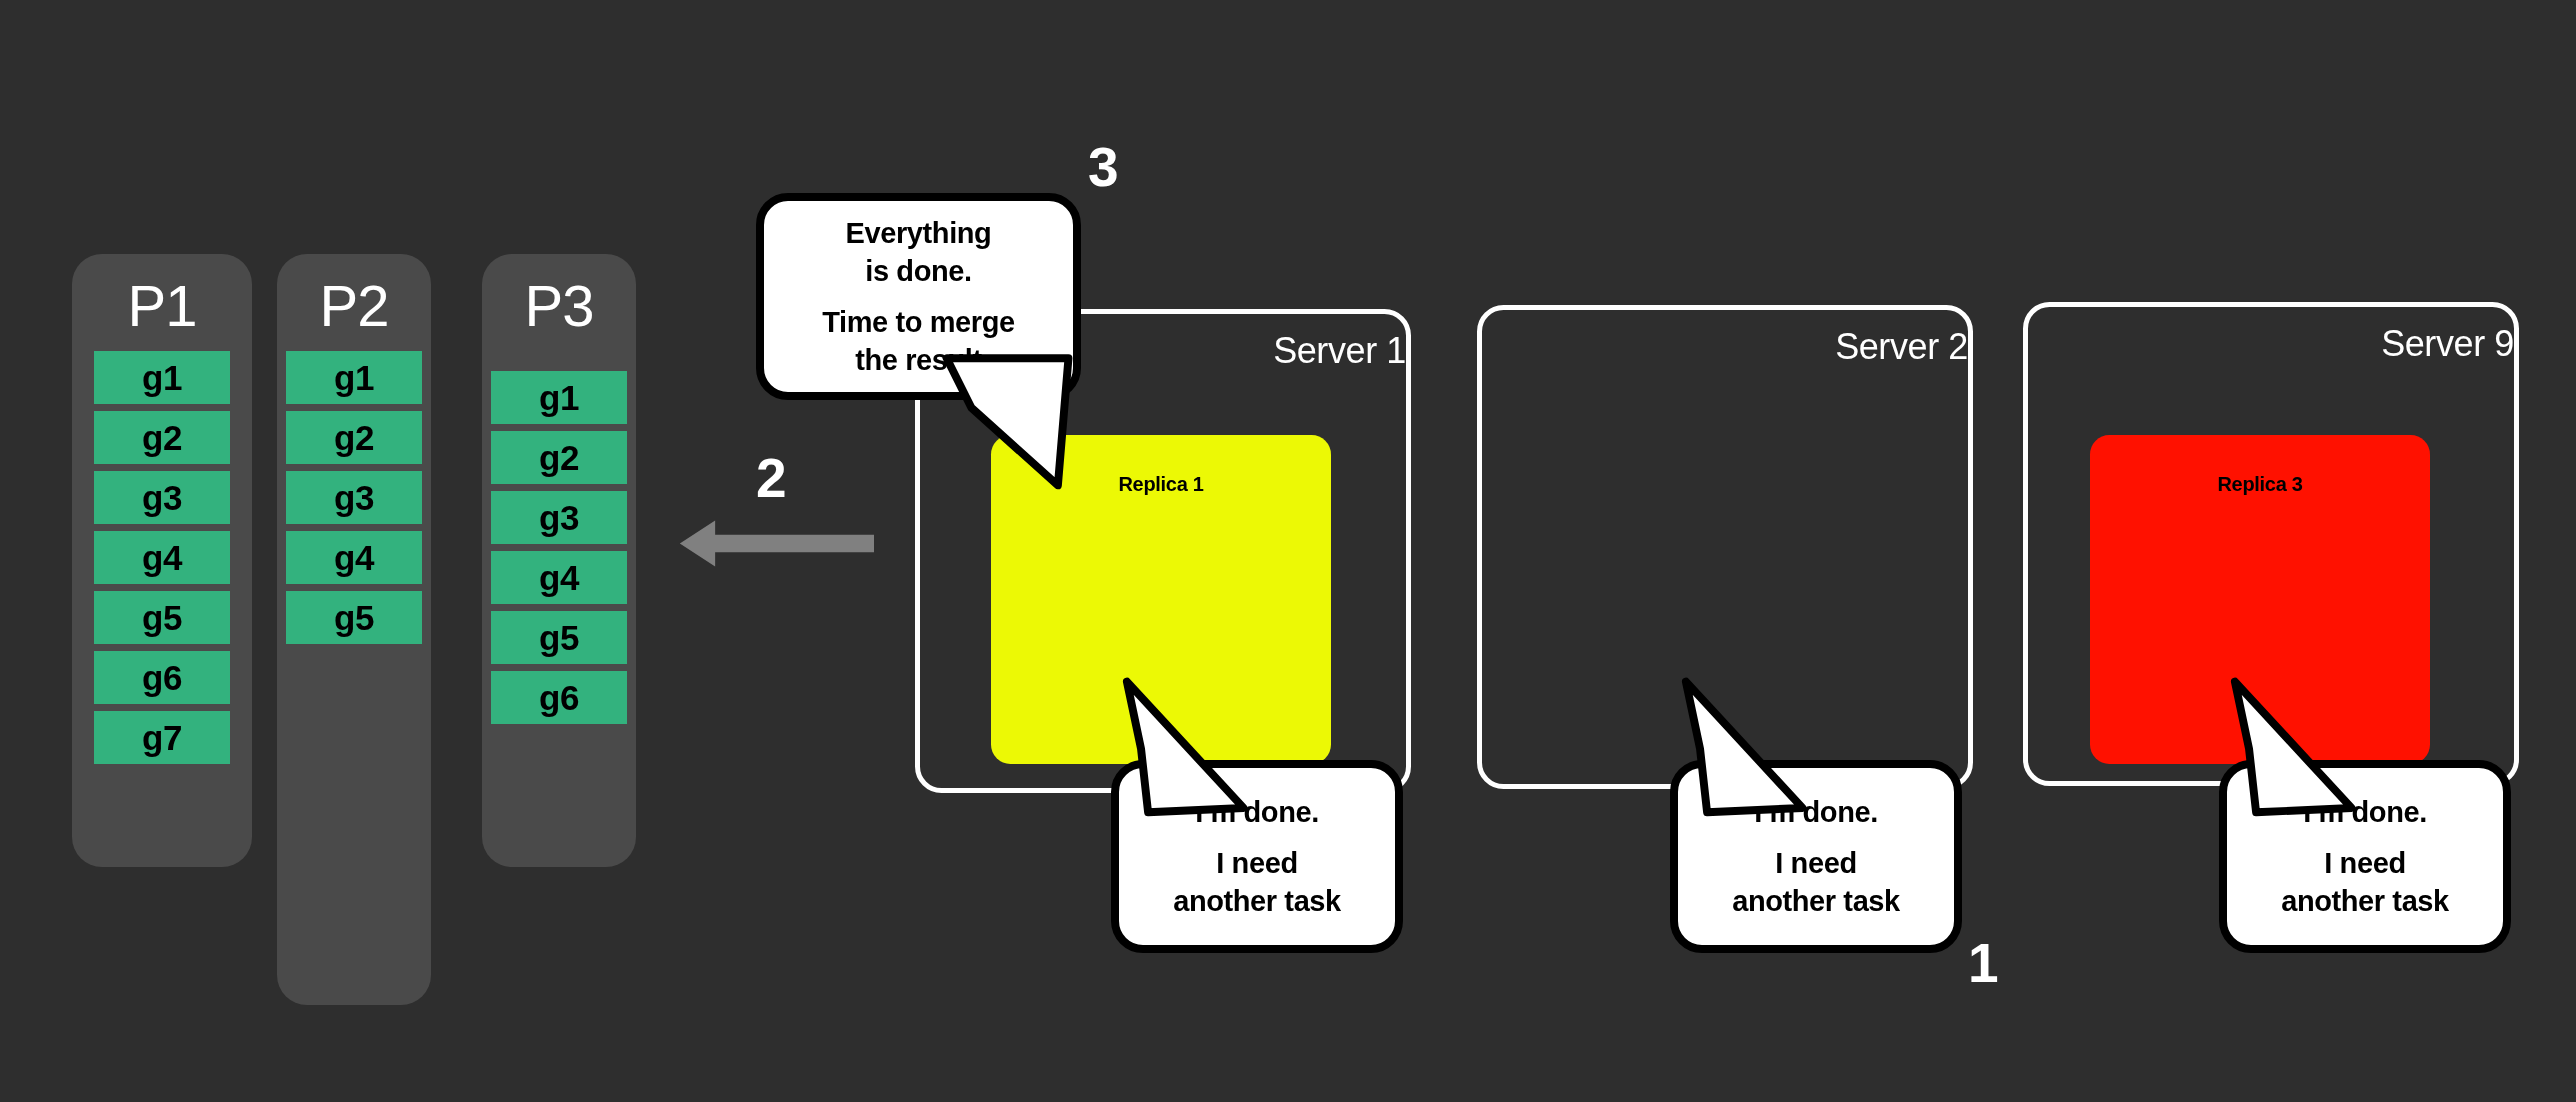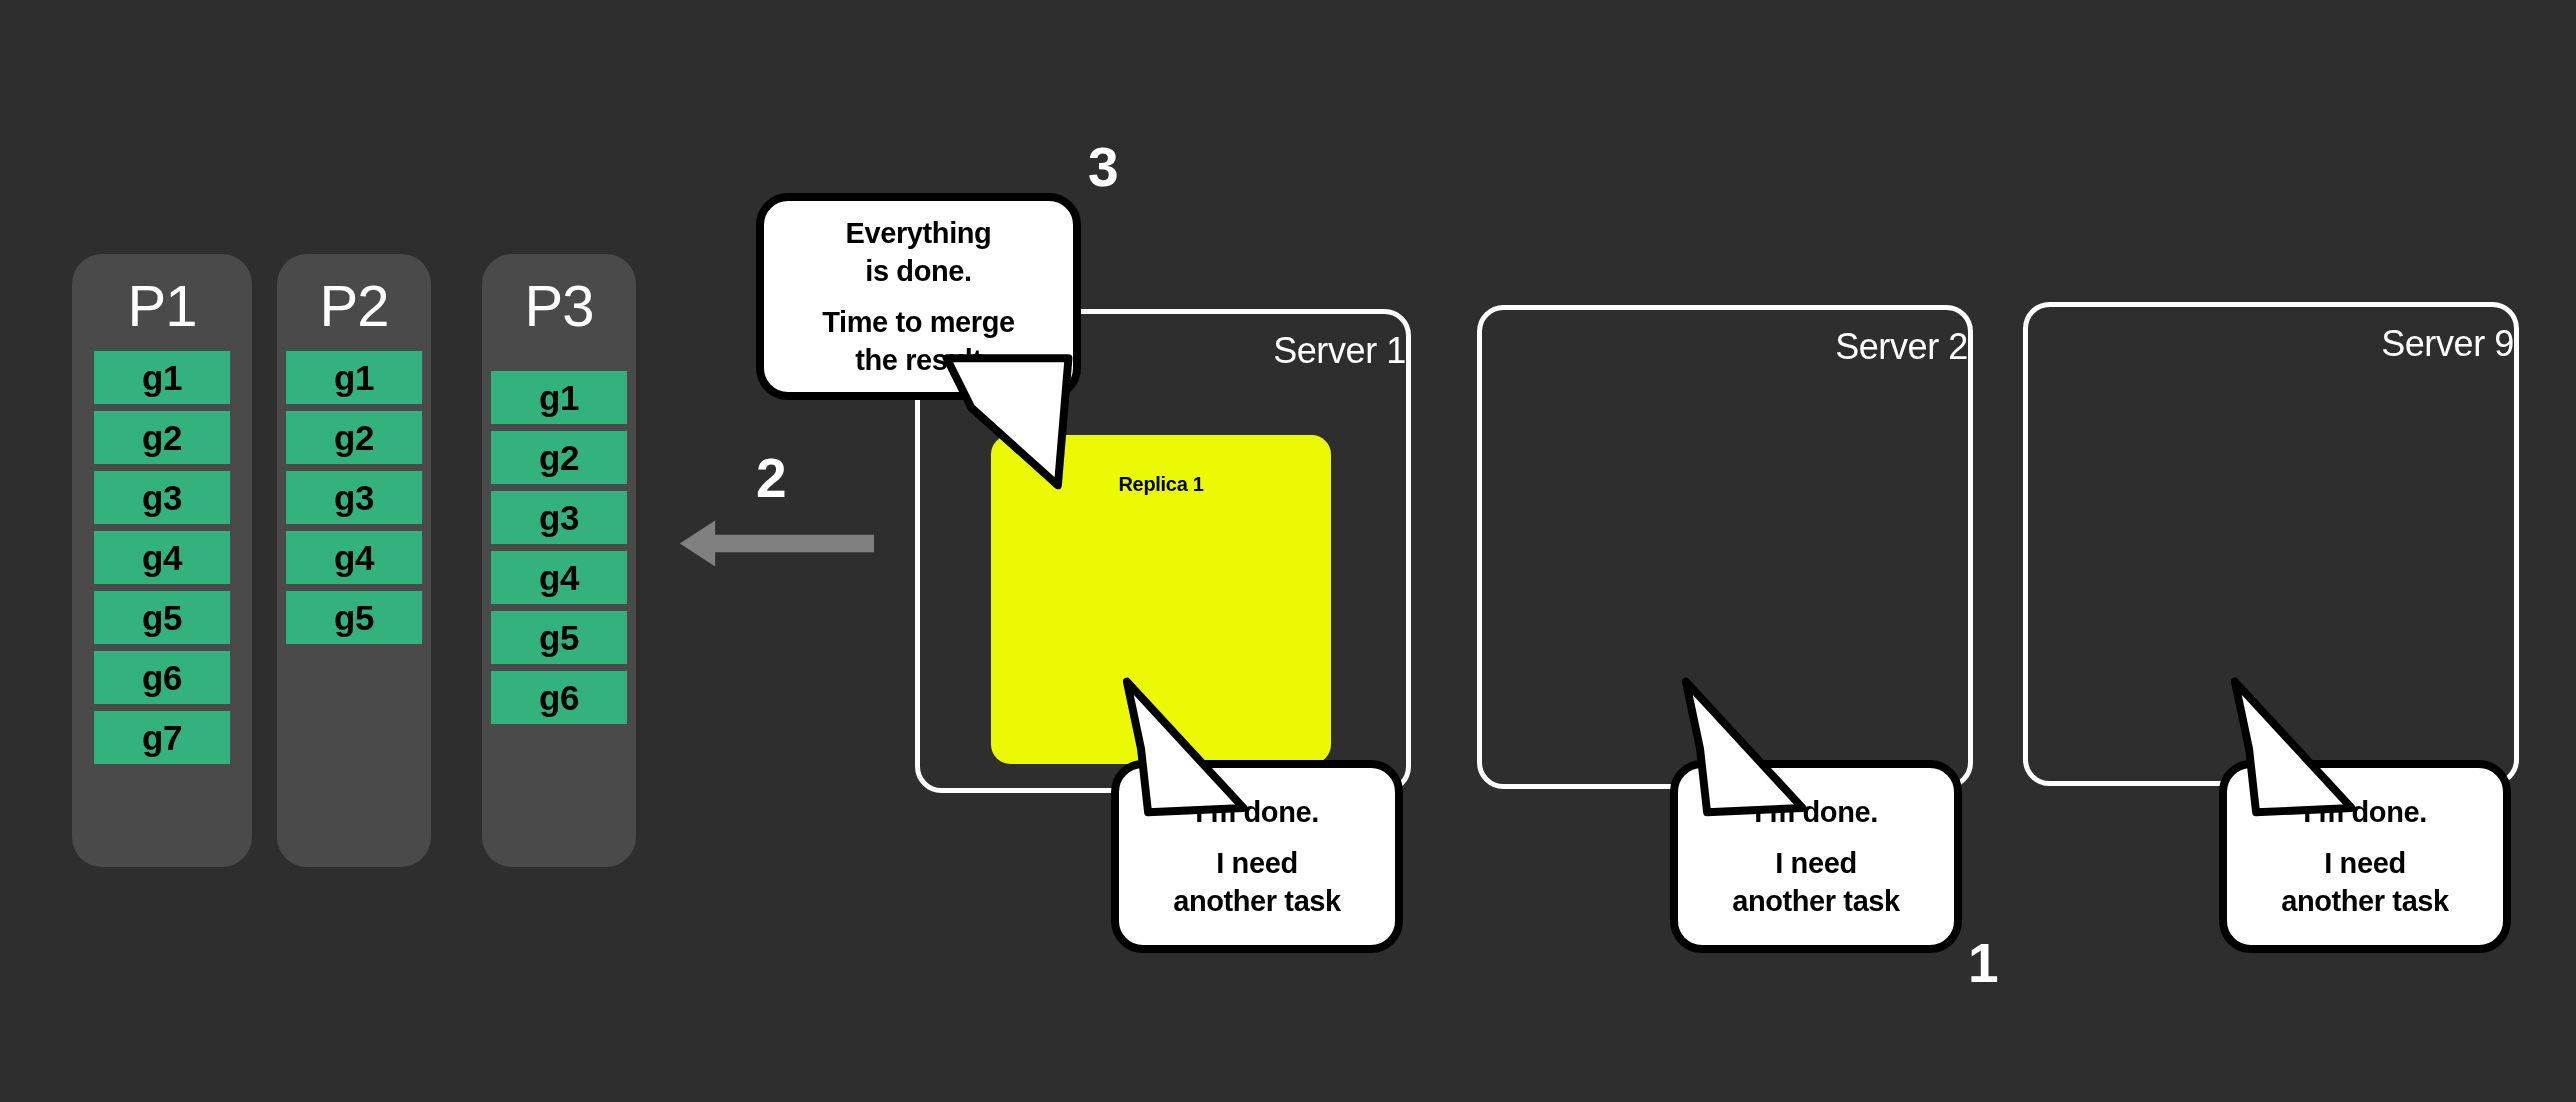--- a/index.html
+++ b/index.html
@@ -158,21 +158,21 @@
       <div class="group-box">g1</div>
       <div class="group-box">g2</div>
       <div class="group-box">g3</div>
       <div class="group-box">g4</div>
       <div class="group-box">g5</div>
       <div class="group-box">g6</div>
       <div class="group-box">g7</div>
     </div>
   </div>
 
-  <div class="partition" style="left:277px; top:254px; width:154px; height:613px;">
+  <div class="partition" style="left:277px; top:254px; width:154px; height:751px;">
     <div class="partition-title">P2</div>
     <div class="group-list">
       <div class="group-box">g1</div>
       <div class="group-box">g2</div>
       <div class="group-box">g3</div>
       <div class="group-box">g4</div>
       <div class="group-box">g5</div>
     </div>
   </div>
 
@@ -205,20 +205,23 @@
     <div class="replica-label">Replica 1</div>
   </div>
 
   <div class="server" style="left:1477px; top:305px; width:496px; height:484px;">
     <div class="server-title">Server 2</div>
   </div>
 
   <div class="server" style="left:2023px; top:302px; width:496px; height:484px;">
     <div class="server-title">Server 9</div>
   </div>
+  <div class="replica" style="left:2090px; top:435px; width:340px; height:329px; background:#ff1100;">
+    <div class="replica-label">Replica 3</div>
+  </div>
 
   <div class="bubble-tail" style="left:936px; top:353px; width:212px; height:150px;">
     <svg width="212" height="150" viewBox="0 0 240 170" xmlns="http://www.w3.org/2000/svg">
       <path d="M 12 6 L 150 6 L 138 150 L 40 62 Z" fill="#ffffff" stroke="#000000" stroke-width="9" stroke-linejoin="round"></path>
     </svg>
   </div>
   <div class="bubble" style="left:756px; top:193px; width:325px; height:207px;">
     <div class="bubble-line">Everything</div>
     <div class="bubble-line">is done.</div>
     <div class="bubble-gap"></div>

